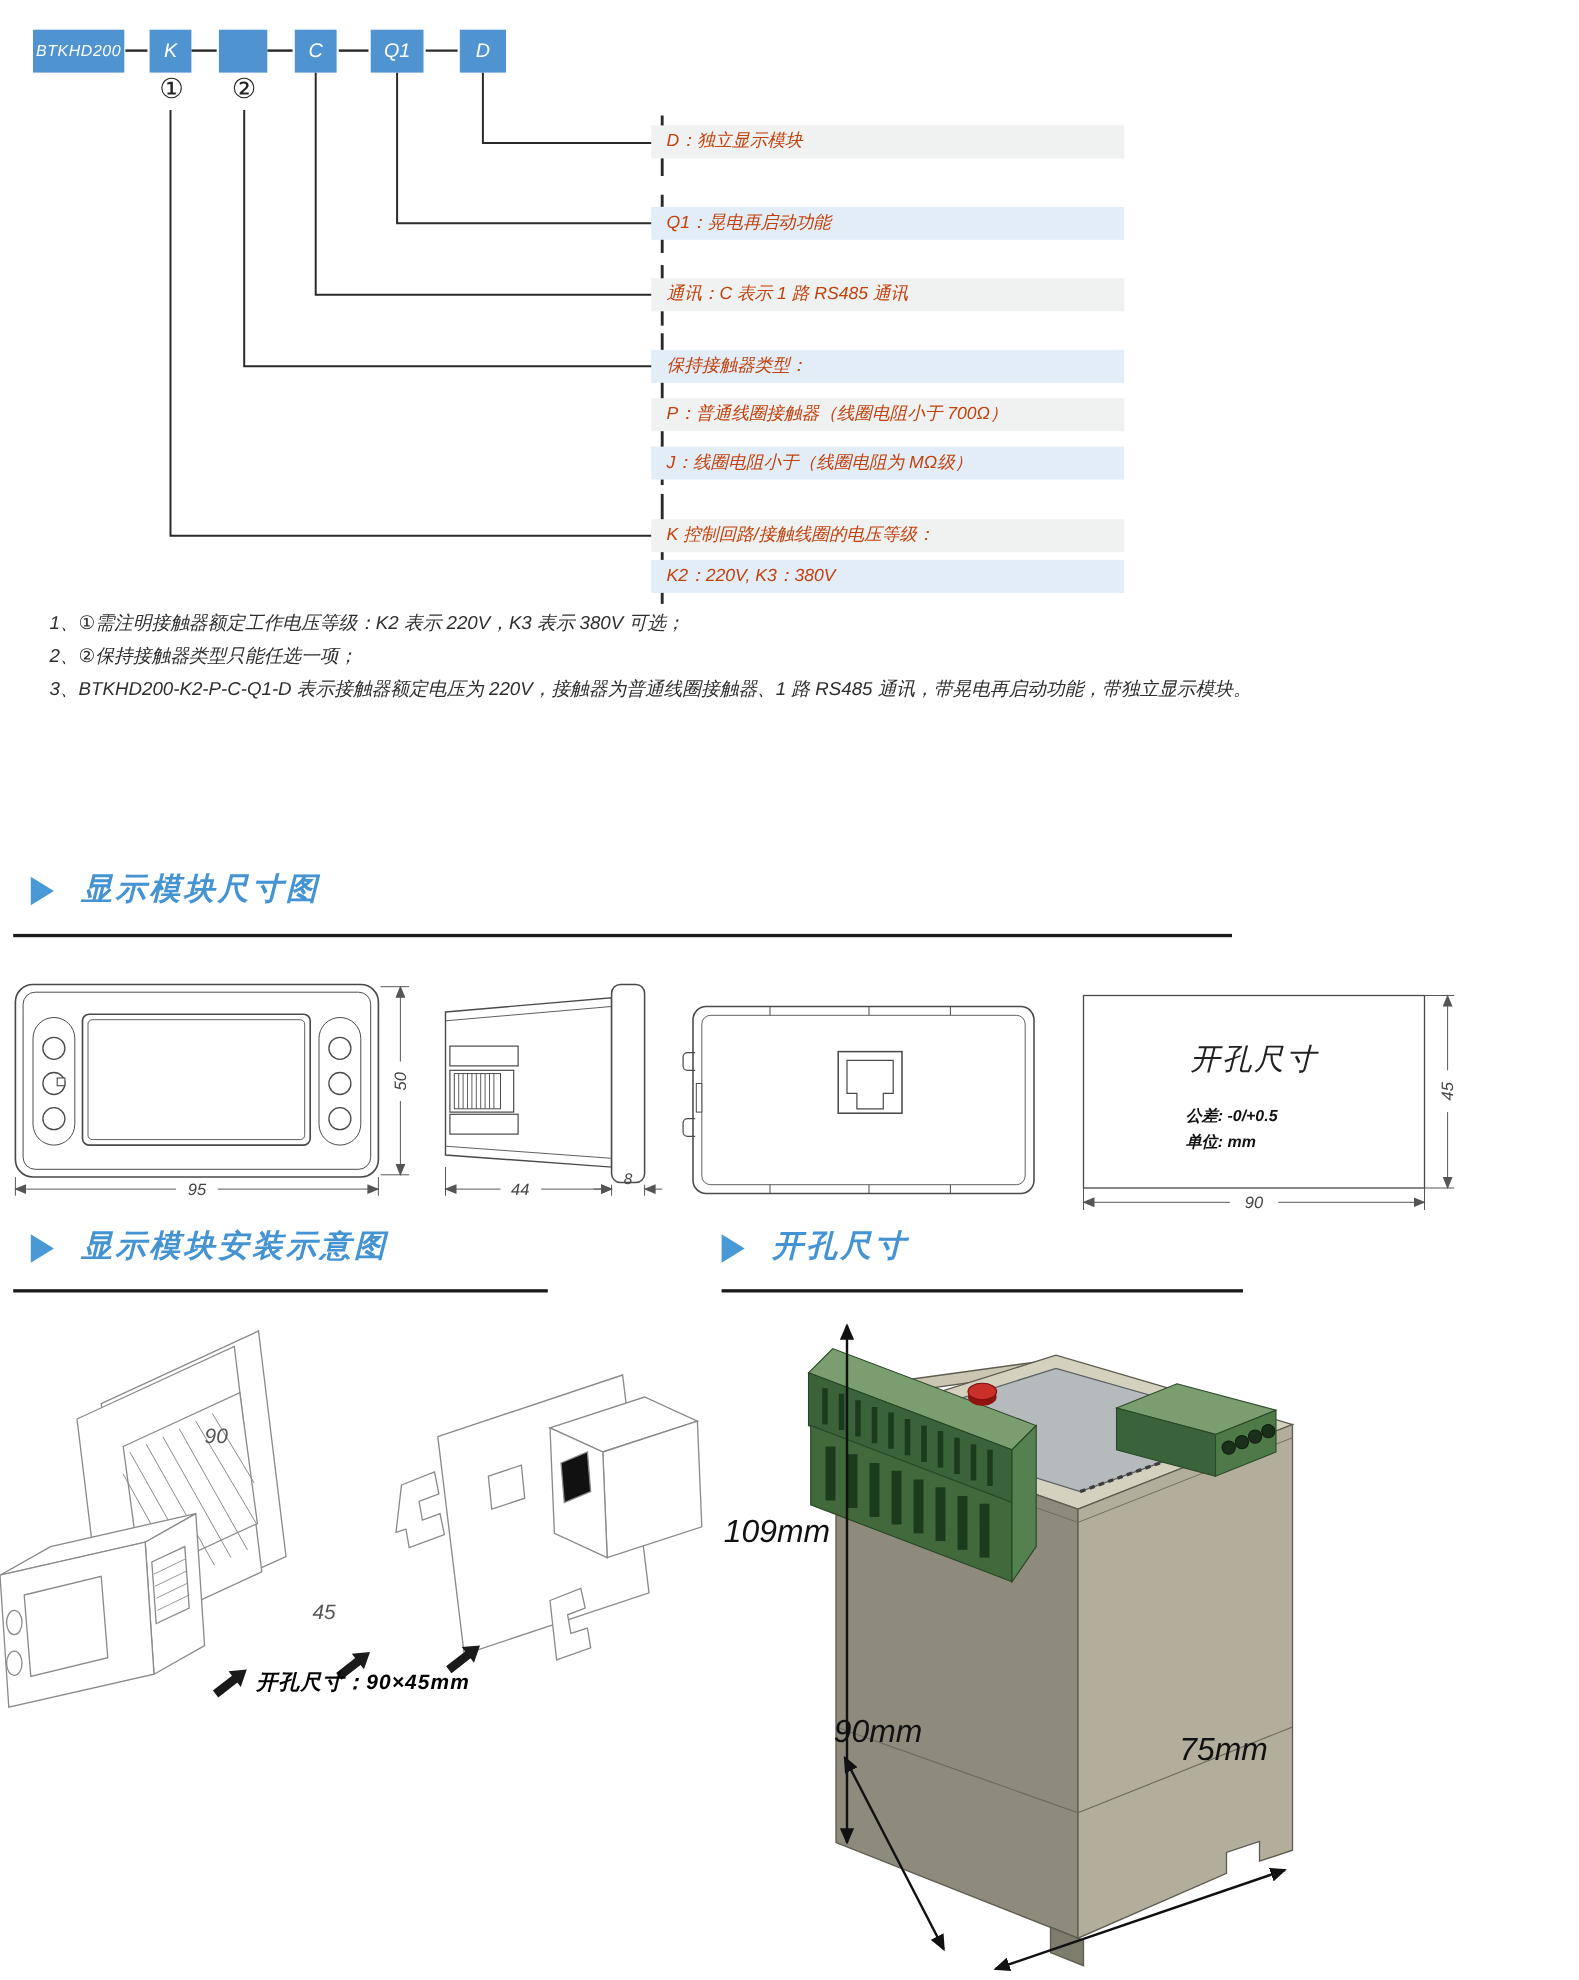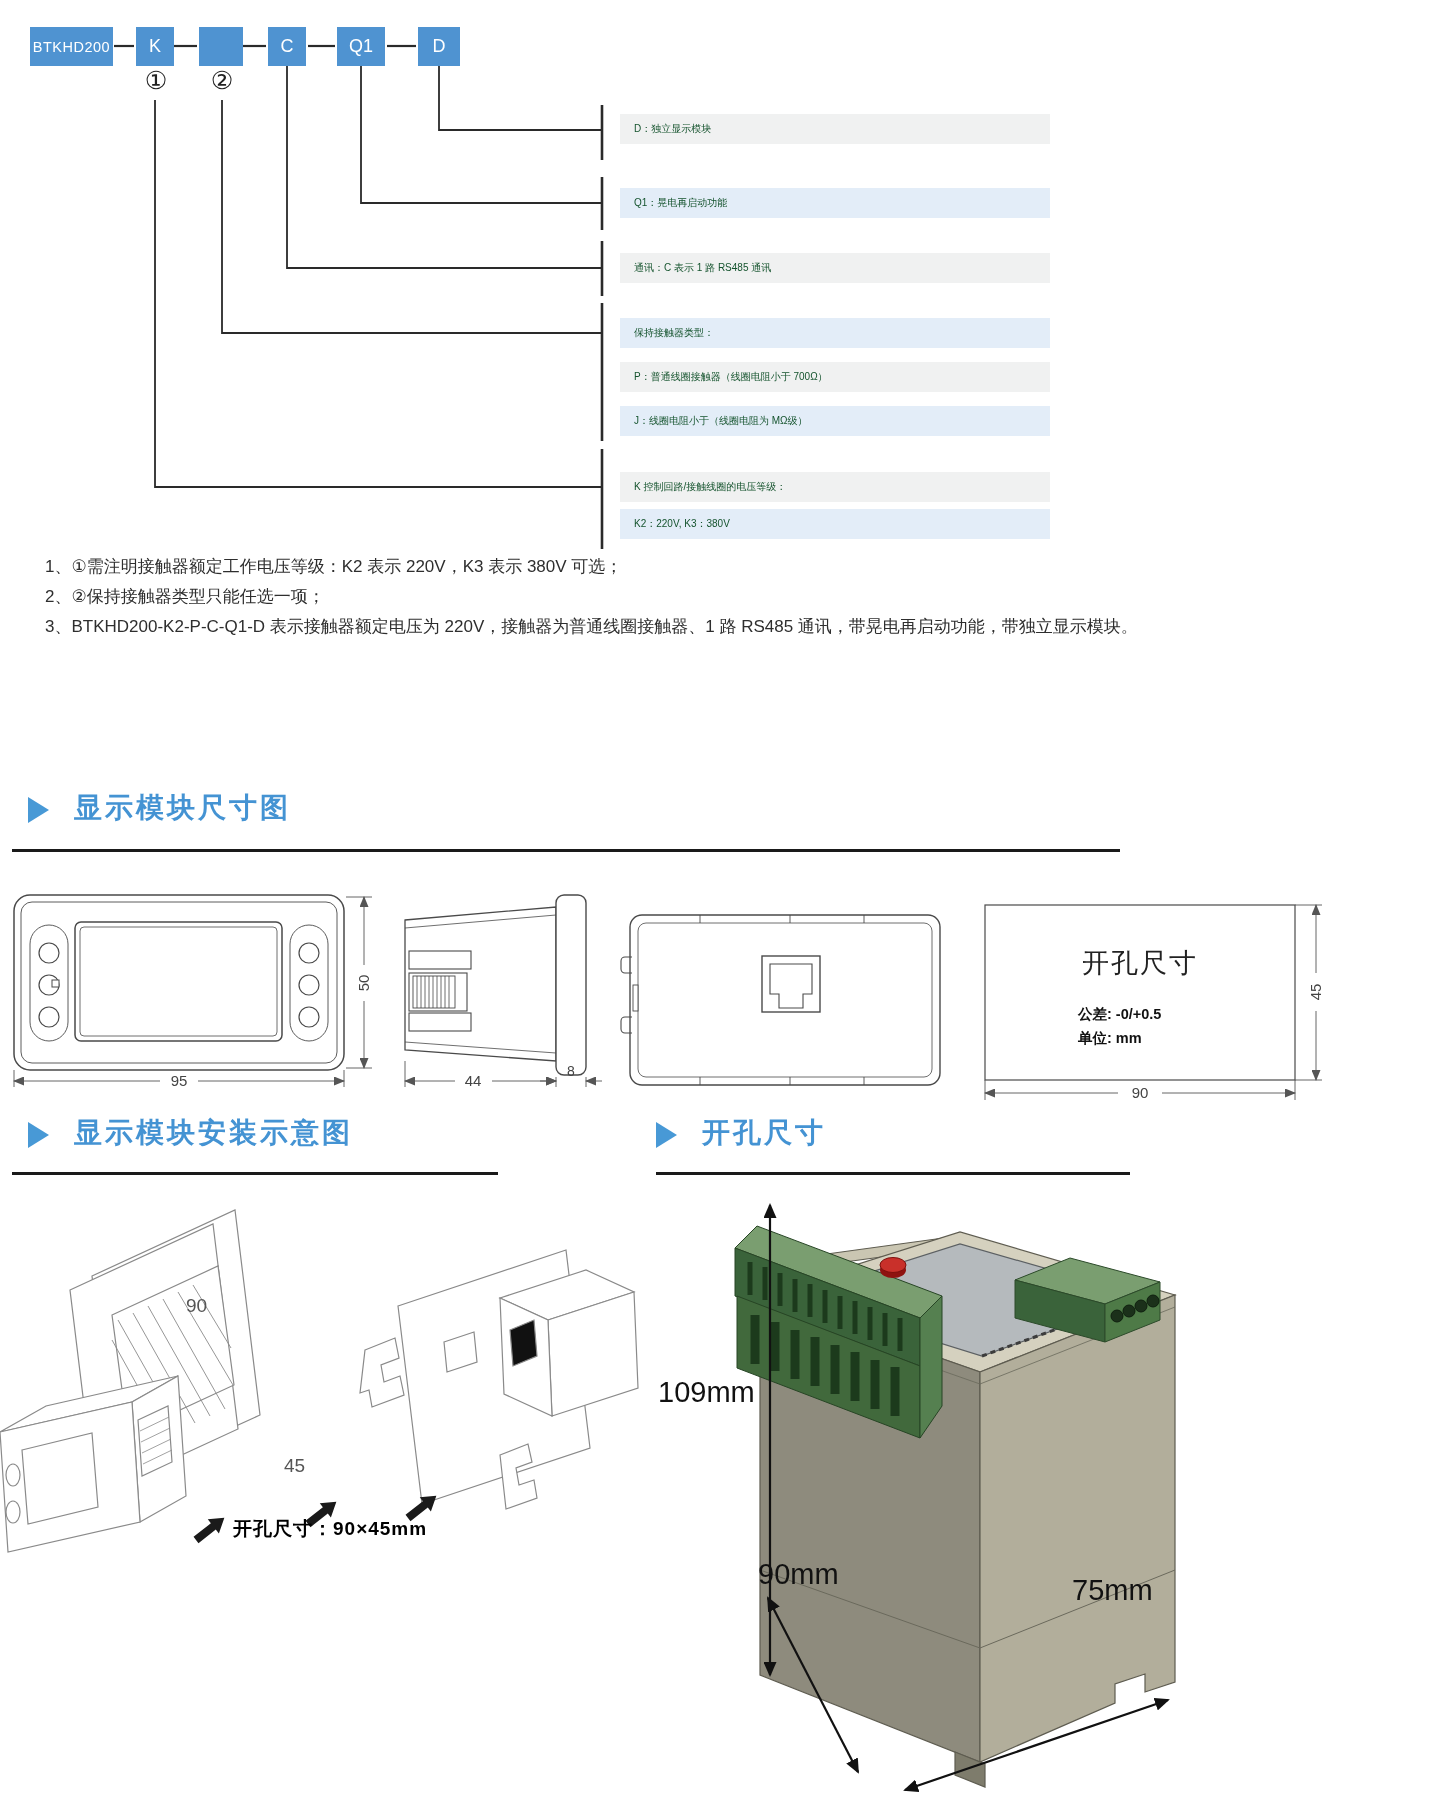--- a/index.html
+++ b/index.html
@@ -1,26 +1,26 @@
 <!DOCTYPE html>
 <html><head>
 <meta charset="utf-8">
 <style>
   html,body{margin:0;padding:0;background:#fff;}
   .page{position:relative;width:1435px;height:1800px;background:#fff;overflow:hidden;
-        font-family:"Liberation Sans","DejaVu Sans",sans-serif;color:#333;}
+        font-family:"Liberation Sans","DejaVu Sans",sans-serif;color:#333;font-style:italic;}
   .abs{position:absolute;}
   
   .mbox{position:absolute;top:27px;height:39px;background:#4f93d1;color:#fff;
         display:flex;align-items:center;justify-content:center;font-size:18px;}
   .mbox.small{font-size:14.5px;letter-spacing:0.5px;}
   .marker{position:absolute;top:66px;font-size:25px;color:#222;text-align:center;}
   
-  .callout{position:absolute;left:620px;width:430px;height:30px;line-height:30px;
-           padding-left:14px;font-size:10px;color:#14532d;box-sizing:border-box;white-space:nowrap;}
+  .callout{position:absolute;left:592px;width:430px;height:30px;line-height:30px;
+           padding-left:14px;font-size:16px;color:#c2410c;box-sizing:border-box;white-space:nowrap;}
   .bg-gray{background:#f0f1f1;}
   .bg-blue{background:#e3edf8;}
   
   .notes{position:absolute;left:45px;top:552px;width:1335px;font-size:17px;line-height:30px;color:#2e2e2e;}
   .notes .ntitle{color:#3e94d6;font-weight:bold;margin-bottom:3px;}
   
   .tri{position:absolute;width:0;height:0;border-top:13px solid transparent;
        border-bottom:13px solid transparent;border-left:21px solid #4899d6;}
   .shead{position:absolute;font-size:28px;font-weight:bold;color:#4493d3;letter-spacing:3px;white-space:nowrap;}
   .underline{position:absolute;height:3px;background:#1a1a1a;}

